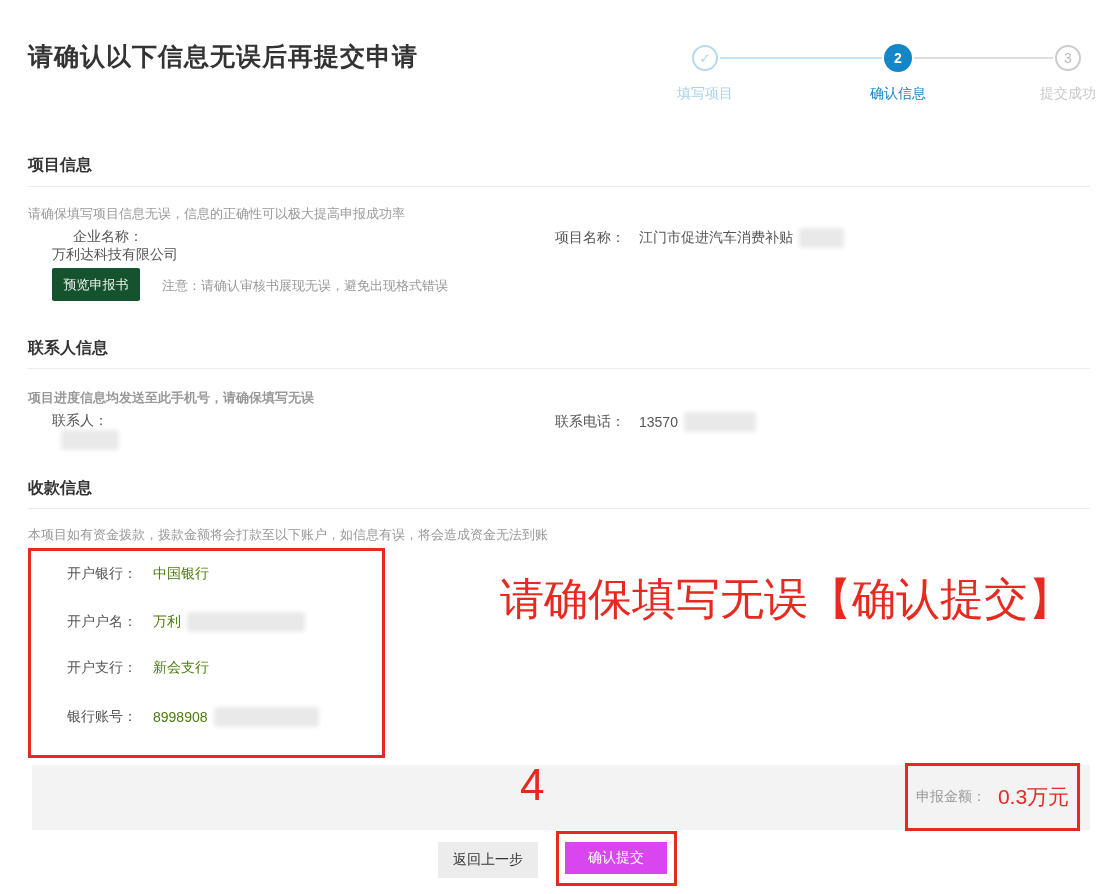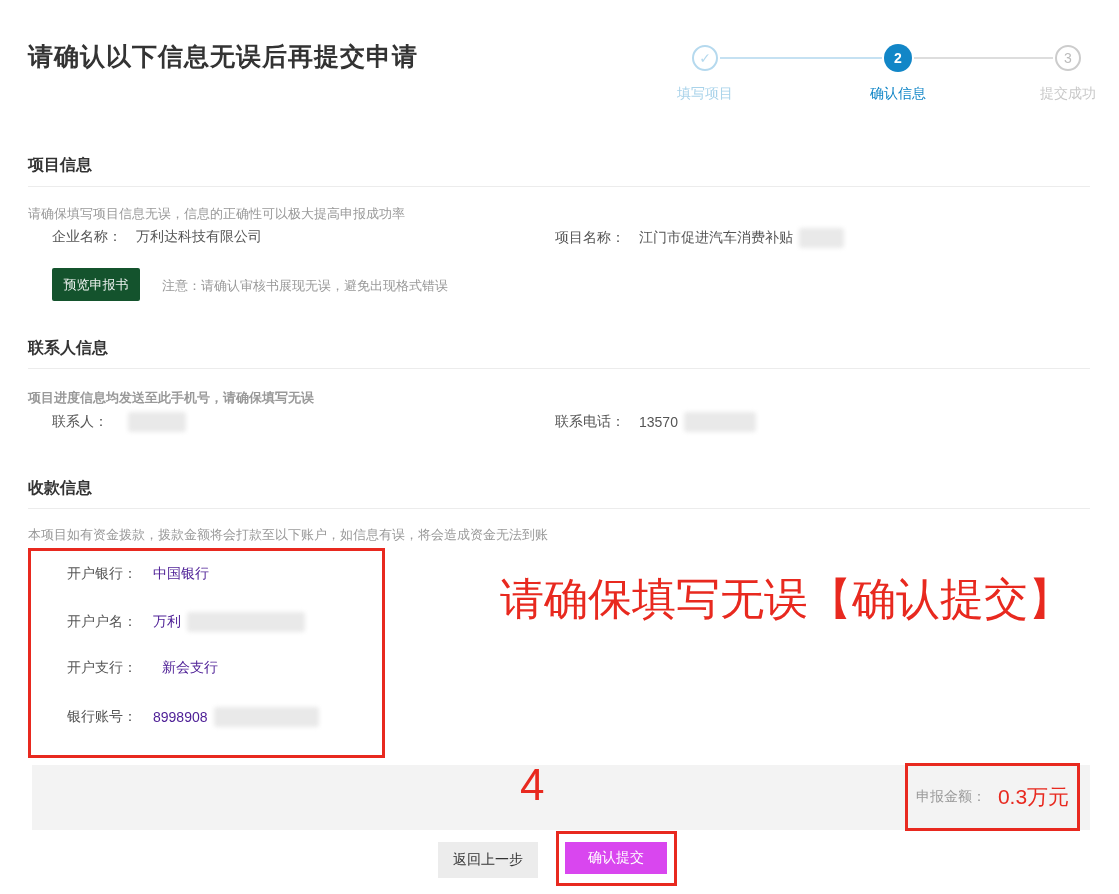--- a/index.html
+++ b/index.html
@@ -32,43 +32,43 @@
   .pair .val { color:#555; }
   .redact { display:inline-block; height:20px; background:#e9e9e9; border-radius:3px; filter:blur(2px); vertical-align:middle; margin-left:6px; }
 
   .preview-btn { position:absolute; left:52px; top:268px; width:88px; height:33px; background:#14532d; color:rgba(255,255,255,0.92); font-size:13px; border:none; border-radius:2px; display:flex; align-items:center; justify-content:center; cursor:pointer; }
   .preview-note { position:absolute; left:162px; top:277px; font-size:13px; color:#999; }
 
   
   .bank-box { position:absolute; left:28px; top:548px; width:357px; height:210px; border:3px solid #e8291f; }
   .bank-row { position:absolute; left:36px; display:flex; align-items:center; font-size:14px; }
   .bank-row .lbl { color:#555; margin-right:16px; }
-  .bank-row .val { color:#4c1d95; }
+  .bank-row .val { color:#4d7c0f; }
 
   .annotation-red { position:absolute; left:500px; top:570px; width:600px; font-size:44px; color:#e8291f; white-space:nowrap; }
 
   
   .footer-bar { position:absolute; left:32px; top:765px; width:1058px; height:65px; background:#f3f3f3; }
   .step4-num { position:absolute; left:520px; top:760px; font-size:44px; color:#e8291f; }
   .amount-box { position:absolute; left:905px; top:763px; width:175px; height:68px; border:3px solid #e8291f; display:flex; align-items:center; justify-content:center; gap:12px; }
   .amount-box .lbl { font-size:14px; color:#999; }
   .amount-box .val { font-size:21px; color:#e8291f; }
 
   .btn-back { position:absolute; left:438px; top:842px; width:100px; height:36px; background:#ececec; color:#333; font-size:14px; border:none; display:flex; align-items:center; justify-content:center; cursor:pointer; }
   .btn-submit { position:absolute; left:565px; top:842px; width:102px; height:32px; background:#d946ef; color:#fff; font-size:14px; border:none; display:flex; align-items:center; justify-content:center; cursor:pointer; }
   .submit-redbox { position:absolute; left:556px; top:831px; width:121px; height:55px; border:3px solid #e8291f; pointer-events:none; }
 
   
   .h1 { top:155px; } .d1 { top:186px; } .t1 { top:205px; }
   .row1 { top:228px; }
   .h2 { top:338px; } .d2 { top:368px; } .t2 { top:389px;font-weight:bold; }
   .row2 { top:412px; }
   .h3 { top:478px; } .d3 { top:508px; } .t3 { top:526px; }
-  .colL { left:52px; } .colR { left:555px; }
-  .br1 { top:14px; } .br2 { top:61px; } .br3 { top:108px;gap:9px; } .br4 { top:156px; }
+  .colL { left:52px;flex-direction:column; } .colR { left:555px; }
+  .br1 { top:14px; } .br2 { top:61px; } .br3 { top:108px; } .br4 { top:156px; }
 </style>
 </head>
 <body>
 
 <div class="canvas">
 
   <div class="page-title">请确认以下信息无误后再提交申请</div>
 
   <div class="steps">
     <div class="step-line l1"></div>

